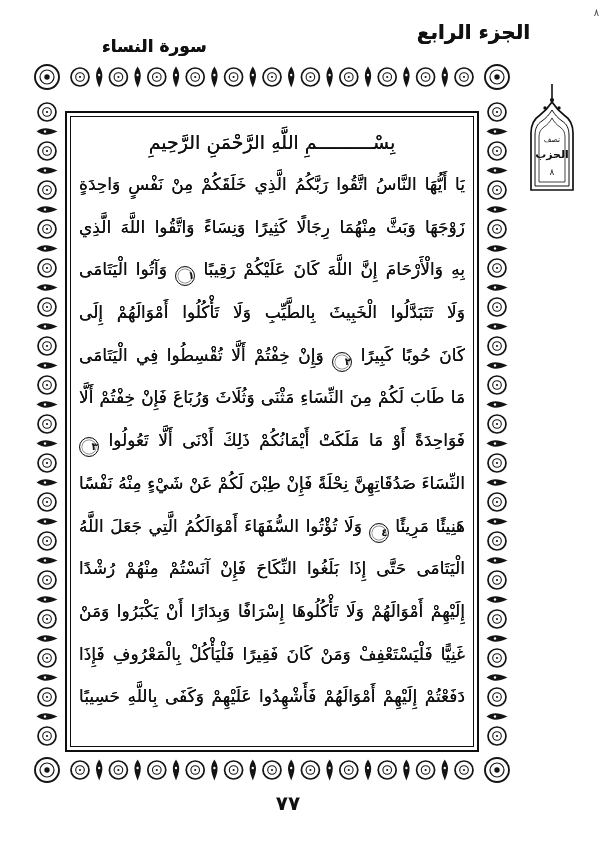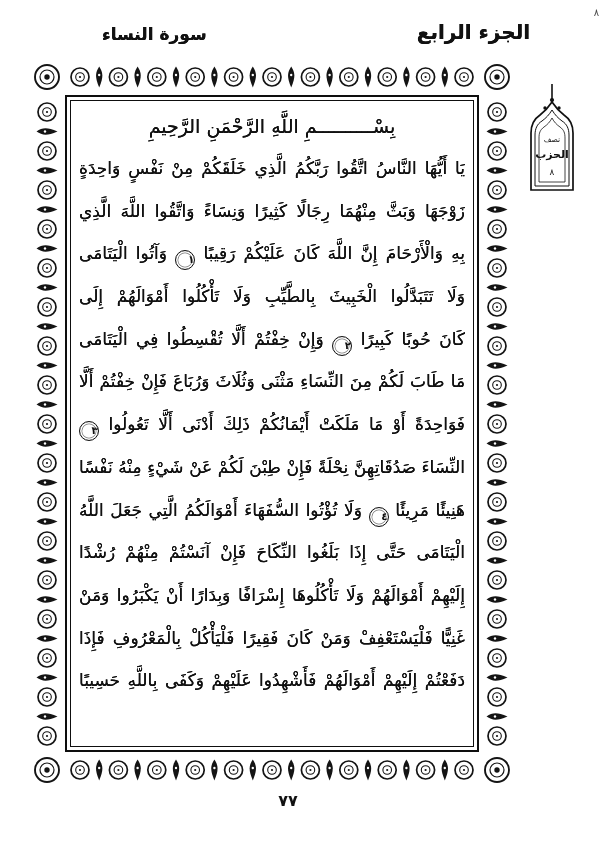--- a/index.html
+++ b/index.html
@@ -3,27 +3,27 @@
 <meta charset="utf-8">
 <style>
   html,body { margin:0; padding:0; background:#fff; }
   .page {
     position:relative; width:600px; height:850px; background:#fff;
     font-family:"DejaVu Sans", sans-serif; color:#111; overflow:hidden;
   }
   
   .juz-label   { position:absolute; top:20px; right:70px; font-size:20px; font-weight:bold;
                  direction:rtl; text-shadow:0 0 .5px #000; }
-  .surah-label { position:absolute; top:24px; left:102px; font-size:17px; font-weight:bold;
+  .surah-label { position:absolute; top:36px; left:102px; font-size:17px; font-weight:bold;
                  direction:rtl; text-shadow:0 0 .5px #000; }
   .corner-mark { position:absolute; top:7px; right:1px; font-size:10px; opacity:.75; }
   
   .frame { position:absolute; left:32px; top:62px; width:480px; height:723px; }
   .border-svg { position:absolute; left:0; top:0; }
-  .inner-frame { position:absolute; inset:33px; border:2.5px solid #0e0e0e; background:#fff; }
+  .inner-frame { position:absolute; inset:33px; border:2.5px solid #0e0e0e; background:#fff;margin-top:16px; }
   .inner-frame-thin { position:absolute; inset:3px; border:1px solid #0e0e0e; }
   
   .text-area { position:absolute; inset:0; padding:2px 8px 0 8px; direction:rtl; }
   .bismillah {
     height:44px; line-height:46px; text-align:center; font-size:19px;
     direction:rtl; text-shadow:0 0 .6px #000; white-space:nowrap; overflow:hidden;
   }
   .quran-line {
     direction:rtl; text-align:justify; text-align-last:justify;
     font-size:17px; line-height:42.7px; height:42.7px;
@@ -35,21 +35,21 @@
     font-size:10.5px; text-align:center; vertical-align:-4px;
     text-shadow:none; font-weight:bold; background:#fff;
     box-shadow: inset 0 0 0 1.5px #fff, inset 0 0 0 2.2px #777;
   }
   
   .hizb-medallion { position:absolute; left:520px; top:84px; }
   .hizb-medallion text { font-family:"DejaVu Sans", sans-serif; }
   
   .page-number {
     position:absolute; top:791px; left:0; width:576px; text-align:center;
-    font-size:16px; font-weight:bold; letter-spacing:1px; direction:rtl;
+    font-size:20px; font-weight:bold; letter-spacing:1px; direction:rtl;
   }
 </style>
 </head>
 <body>
 
 <div class="page">
 
   <div class="juz-label">الجزء الرابع</div>
   <div class="surah-label">سورة النساء</div>
   <div class="corner-mark">٨</div>

